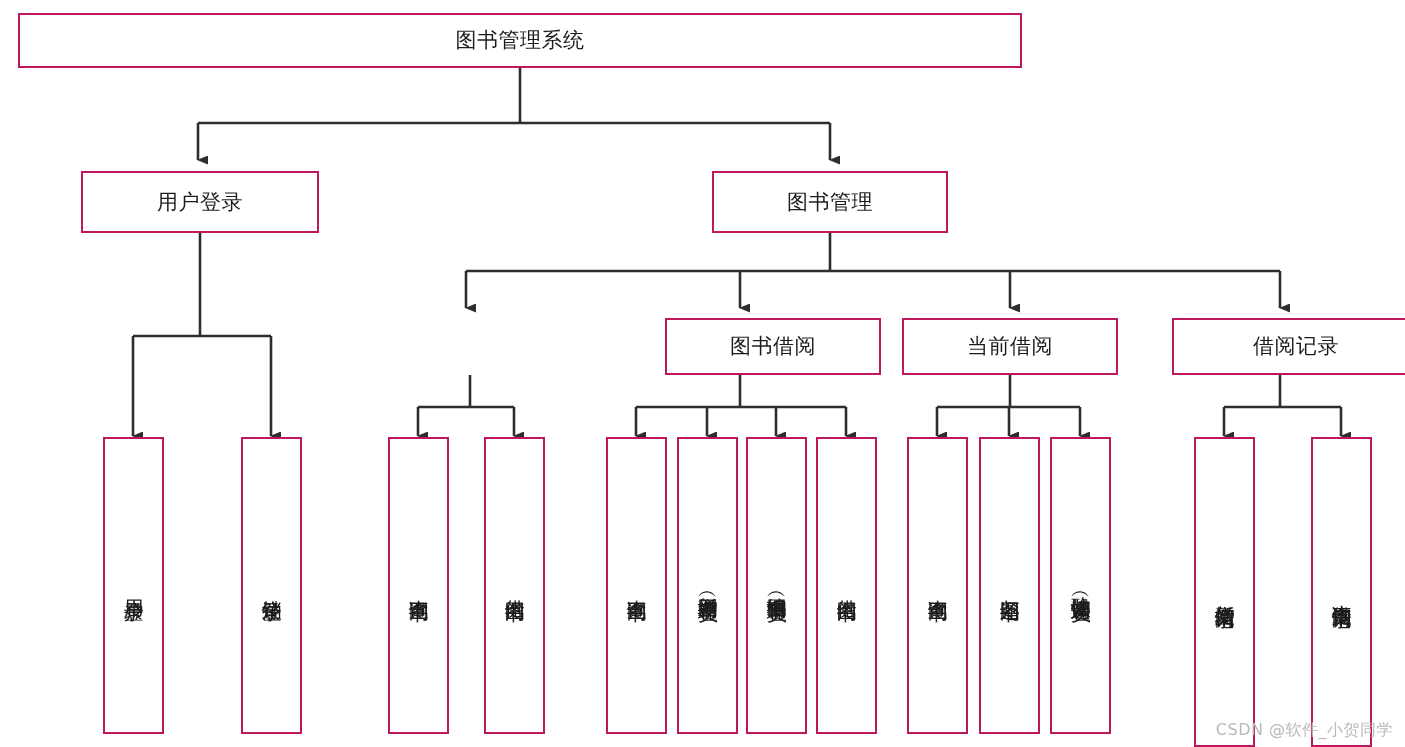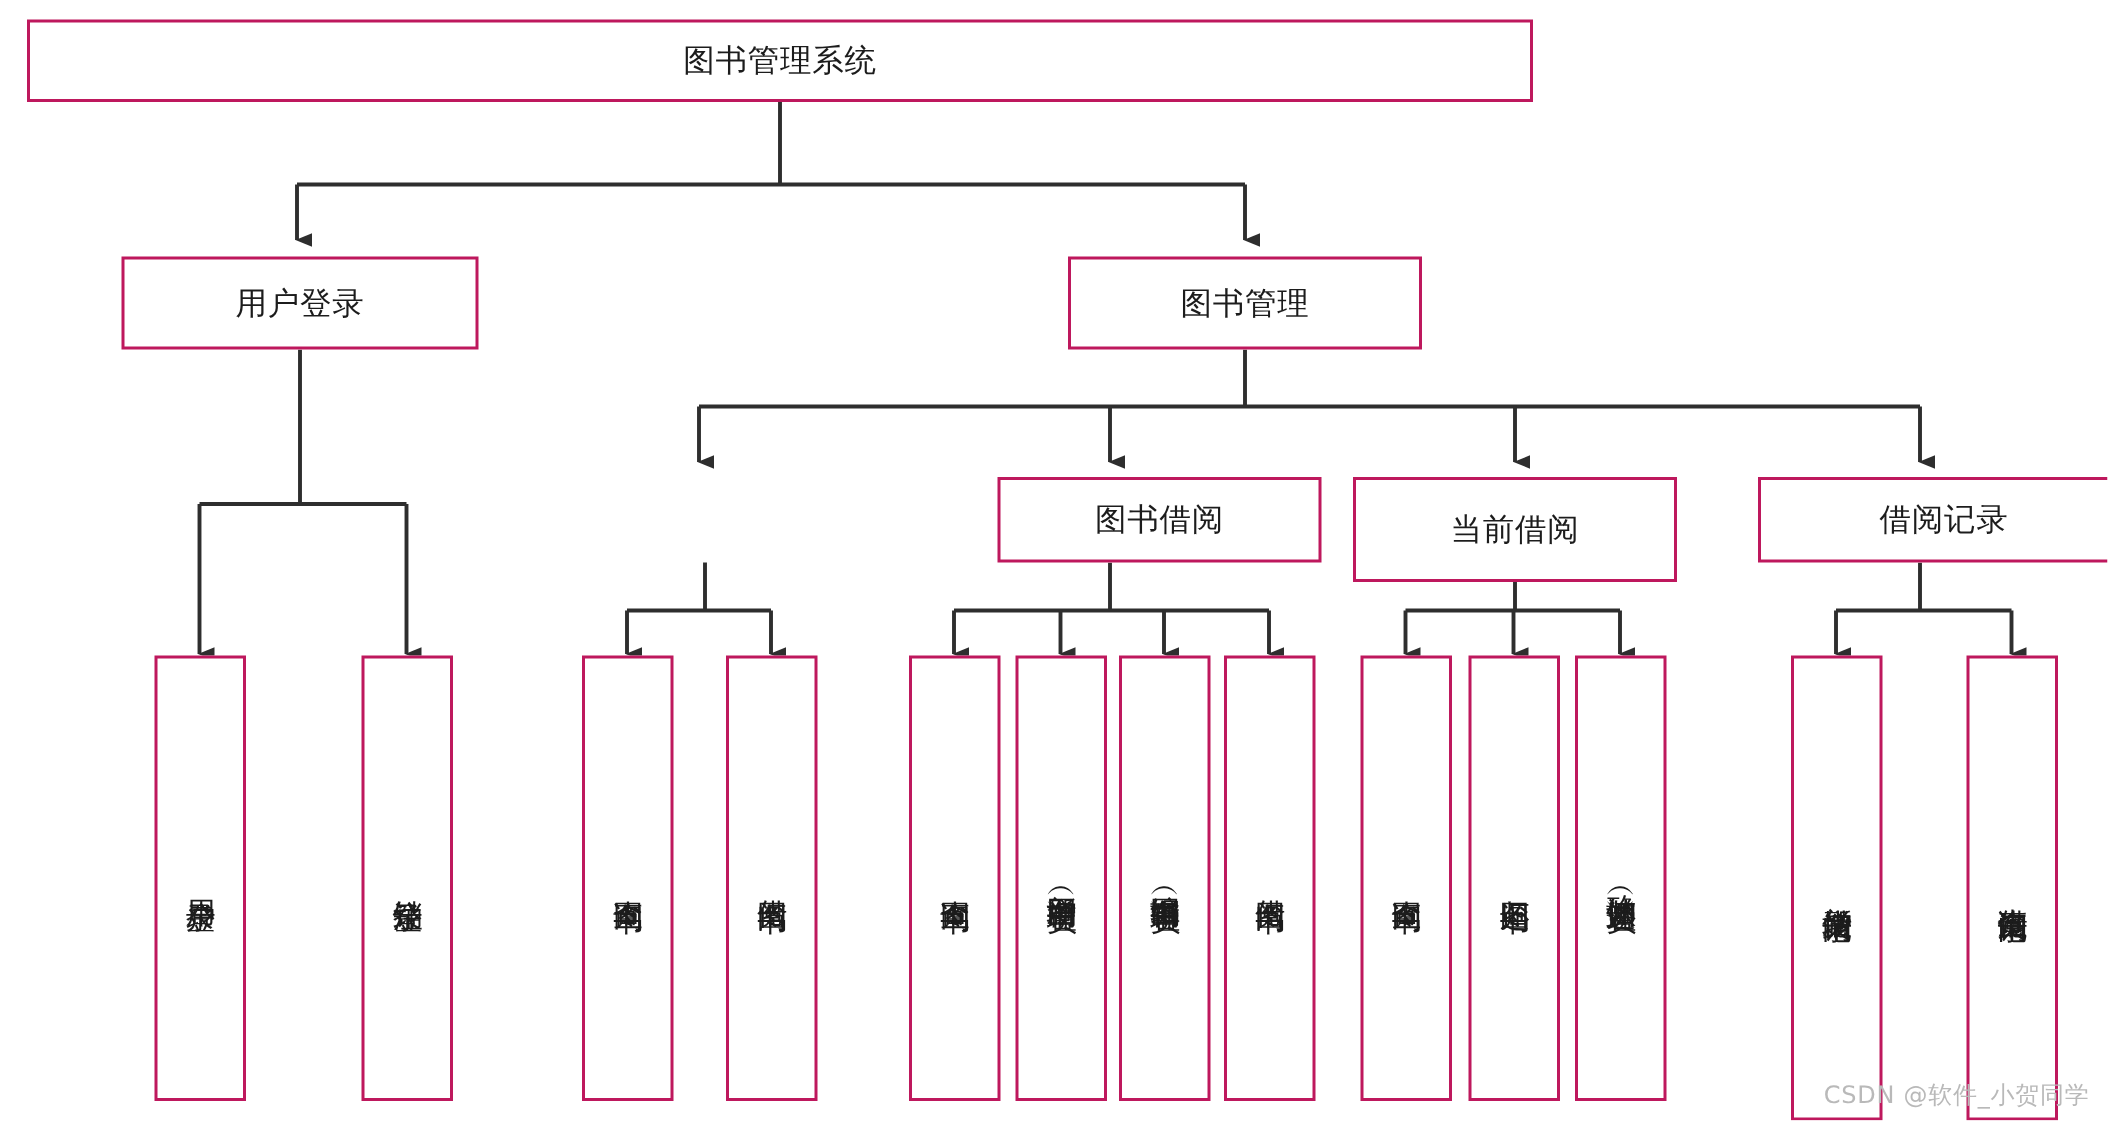--- a/index.html
+++ b/index.html
@@ -131,21 +131,21 @@
   <div class="node" style="left:81px; top:171px; width:238px; height:62px;">
     <span class="label">用户登录</span>
   </div>
   <div class="node" style="left:712px; top:171px; width:236px; height:62px;">
     <span class="label">图书管理</span>
   </div>
 
   <div class="node" style="left:632px; top:318px; width:216px; height:57px;margin-left:33px;">
     <span class="label">图书借阅</span>
   </div>
-  <div class="node" style="left:902px; top:318px; width:216px; height:70px;">
+  <div class="node" style="left:902px; top:318px; width:216px; height:57px;">
     <span class="label">当前借阅</span>
   </div>
   <div class="node" style="left:1172px; top:318px; width:248px; height:57px;text-align:right;">
     <span class="label">借阅记录</span>
   </div>
 
   <div class="node leaf" style="left:103px; top:437px; width:61px; height:297px;">
     <span class="label">用户登录</span>
   </div>
   <div class="node leaf" style="left:241px; top:437px; width:61px; height:297px;">

